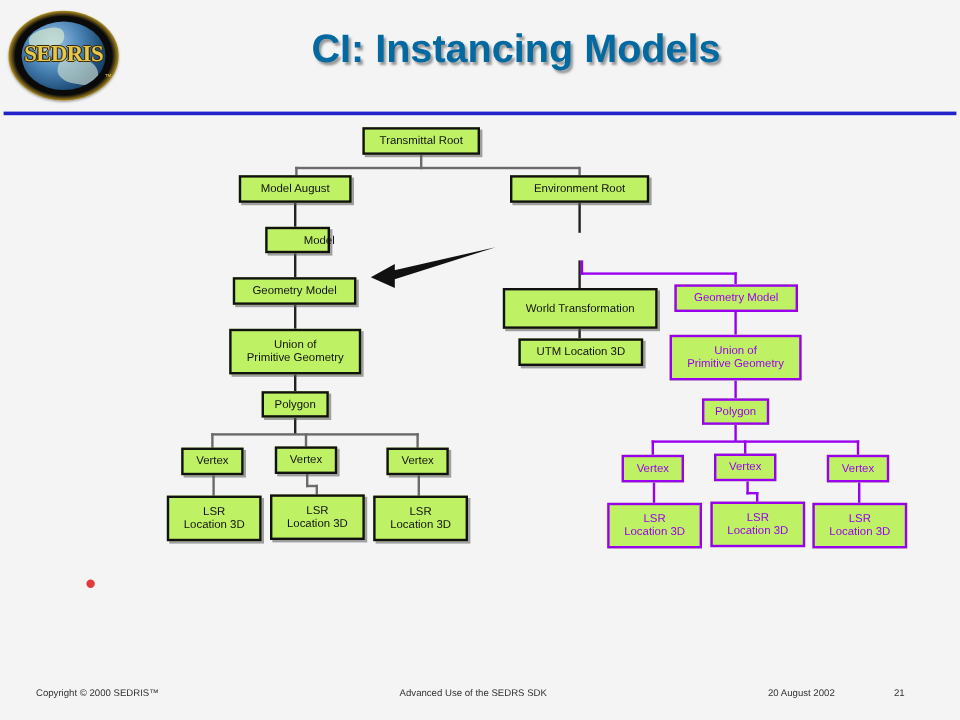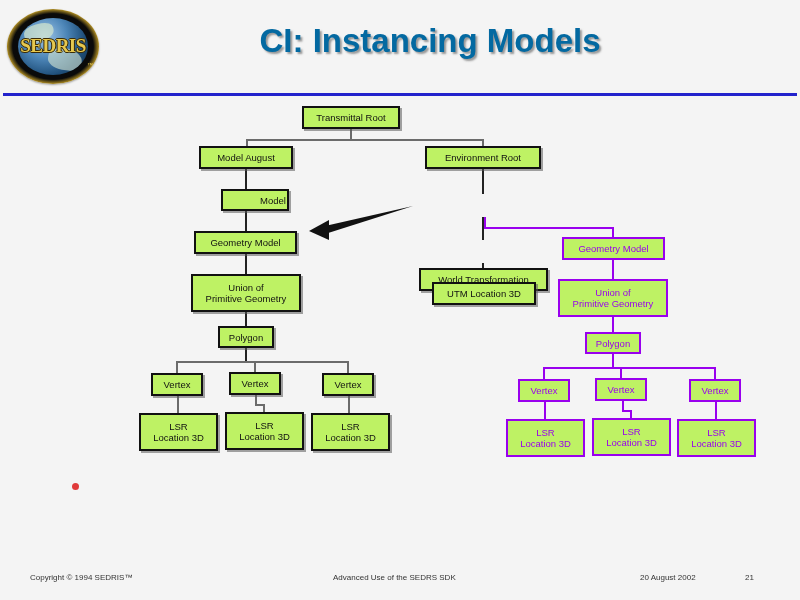--- a/index.html
+++ b/index.html
@@ -157,23 +157,23 @@
   <div class="lnk pur" style="left:715px;top:402px;width:2px;height:18px;"></div>
 
   <svg class="arrow" style="left:295px;top:200px;width:120px;height:50px;" viewBox="0 0 120 50">
     <polygon points="118,6 30,34 30,26" fill="#111"></polygon>
     <polygon points="34,20 34,40 14,31" fill="#111"></polygon>
   </svg>
 
   <div class="node" style="left:302px;top:106px;width:98px;height:23px;">Transmittal Root</div>
   <div class="node" style="left:199px;top:146px;width:94px;height:23px;">Model August</div>
   <div class="node" style="left:425px;top:146px;width:116px;height:23px;">Environment Root</div>
-  <div class="node" style="left:221px;top:189px;width:68px;height:22px;padding-left:36px;">Model</div>
+  <div class="node" style="left:221px;top:189px;width:54px;height:22px;padding-left:36px;">Model</div>
   <div class="node" style="left:194px;top:231px;width:103px;height:23px;">Geometry Model</div>
-  <div class="node" style="left:419px;top:240px;width:129px;height:23px;margin-top:28px;">World Transformation</div>
+  <div class="node" style="left:419px;top:240px;width:129px;height:34px;">World Transformation</div>
   <div class="node purple" style="left:562px;top:237px;width:103px;height:23px;">Geometry Model</div>
   <div class="node" style="left:191px;top:274px;width:110px;height:38px;">Union of
 Primitive Geometry</div>
   <div class="node" style="left:432px;top:282px;width:104px;height:23px;">UTM Location 3D</div>
   <div class="node purple" style="left:558px;top:279px;width:110px;height:38px;">Union of
 Primitive Geometry</div>
   <div class="node" style="left:218px;top:326px;width:56px;height:22px;">Polygon</div>
   <div class="node purple" style="left:585px;top:332px;width:56px;height:22px;">Polygon</div>
   <div class="node" style="left:151px;top:373px;width:52px;height:23px;">Vertex</div>
   <div class="node" style="left:229px;top:372px;width:52px;height:23px;">Vertex</div>
@@ -193,17 +193,17 @@
 Location 3D</div>
   <div class="node purple" style="left:677px;top:419px;width:79px;height:38px;">LSR
 Location 3D</div>
 </div>
 
 <div id="bullet-row">
   <div id="bullet-dot"></div>
 </div>
 
 <div id="footer">
-  <div id="ft-left">Copyright © 1994 SEDRIS™</div>
+  <div id="ft-left">Copyright © 2000 SEDRIS™</div>
   <div id="ft-center">Advanced Use of the SEDRS SDK</div>
   <div id="ft-date">20 August 2002</div>
   <div id="ft-page">21</div>
 </div>
 
 </body></html>

